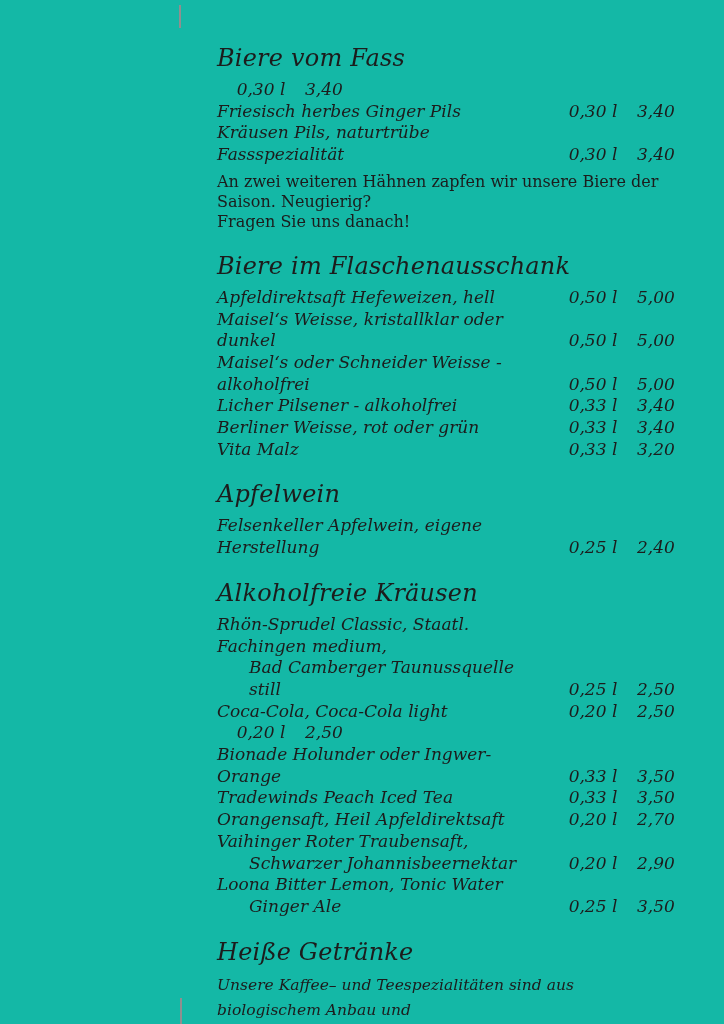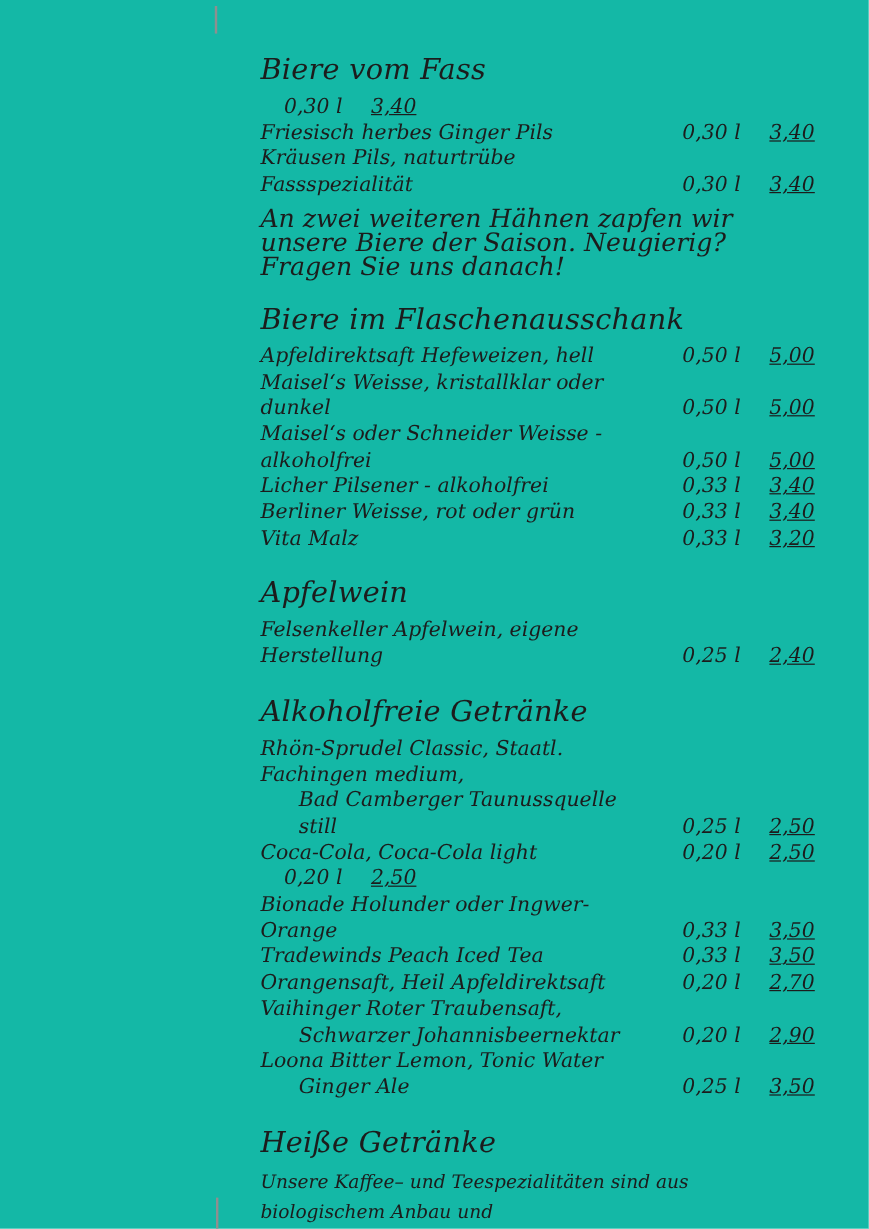--- a/index.html
+++ b/index.html
@@ -31,39 +31,38 @@
 
   .section-intro {
     font-style: italic;
     font-size: 15.5px;
     line-height: 25px;
     white-space: pre-line;
     margin: 1px 0 7px 0;
   }
 
   .section-footnote {
-    font-style: italic;
-    font-size: 21px;
+    font-size: 16px;
     line-height: 20px;
     white-space: pre-line;
     margin-top: 6px;
   }
 
   .menu-row {
     display: flex;
     align-items: flex-end;
     font-style: italic;
     font-size: 17px;
     line-height: 21.7px;
   }
   .item-name { flex: 1 1 auto; min-width: 0; }
   .item-name .line1, .item-name .line2 { display: block; }
   .item-name .line2 { padding-left: 32px; }
   .item-volume { flex: 0 0 88px; text-align: center; }
-  .item-price  { flex: 0 0 42px; text-align: right; text-decoration: underline; }
+  .item-price  { flex: 0 0 42px; text-align: left; }
 </style>
 </head>
 <body style="--text-color: #1c1c1c; --fold-color: #8f8f8f; background: rgb(255, 255, 255);">
 
 <div class="page">
   <div class="fold-mark top"></div>
   <div class="fold-mark bottom"></div>
   <main class="content">
       <section class="menu-section">
     <h2 class="section-title">Biere vom Fass</h2>
@@ -157,21 +156,21 @@
       <span class="line1">Felsenkeller Apfelwein, eigene Herstellung</span>
 
     </div>
     <span class="item-volume">0,25 l</span>
     <span class="item-price">2,40</span>
   </div>
         </div>
 
   </section>
       <section class="menu-section">
-    <h2 class="section-title">Alkoholfreie Getränke</h2>
+    <h2 class="section-title">Alkoholfreie Kräusen</h2>
 
     <div class="section-items">
           <div class="menu-row">
     <div class="item-name">
       <span class="line1">Rhön-Sprudel Classic, Staatl. Fachingen medium,</span>
       <span class="line2">Bad Camberger Taunussquelle still</span>
     </div>
     <span class="item-volume">0,25 l</span>
     <span class="item-price">2,50</span>
   </div>

